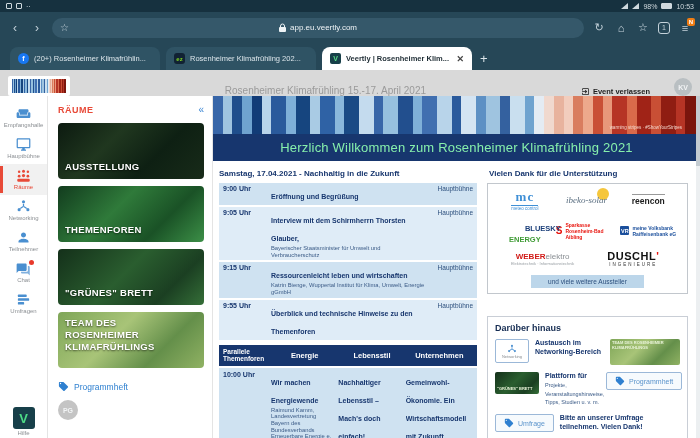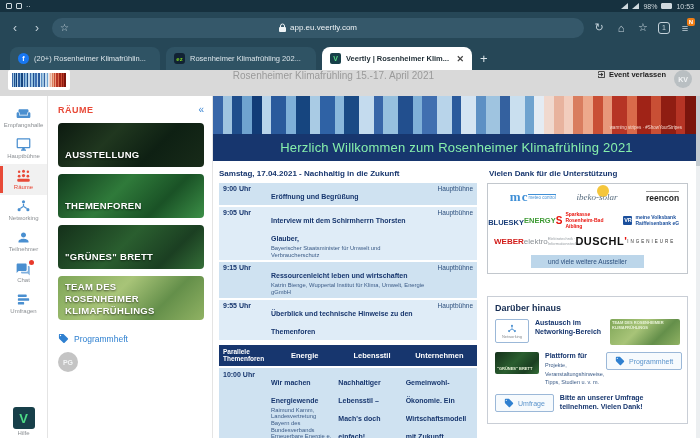--- a/index.html
+++ b/index.html
@@ -34,21 +34,21 @@
   .tab-label { white-space:nowrap; overflow:hidden; text-overflow:ellipsis; flex:1; }
   .fav { width:11px; height:11px; border-radius:50%; flex:none; display:flex; align-items:center;
     justify-content:center; font-size:7px; font-weight:bold; color:#fff; }
   .fav.fb { background:#1877f2; }
   .fav.ez { background:#123; color:#7ed321; border-radius:3px; font-size:6px; }
   .fav.v  { background:#173f49; color:#5de08a; border-radius:2px; }
   .tab-close { font-size:9px; color:#444; }
   .tab-add { color:#dbe5ea; font-size:13px; margin:0 4px 4px 2px; }
 
   
-  .app-header { height:26px; background:#d9d9d9; display:flex; align-items:flex-start; padding:0 8px; }
+  .app-header { height:26px; background:#d9d9d9; display:flex; align-items:flex-end; padding:0 8px;gap:16px; }
   .logo-card { width:62px; height:20px; background:#fff; border-radius:2px; display:flex;
     align-items:center; justify-content:center; }
   .stripes { background:linear-gradient(90deg,
     #3866a8 0 2%,#9fc4e0 2% 4%,#1f4e8c 4% 6%,#6fa3cf 6% 8%,#123c77 8% 10%,#b8d4ea 10% 12%,
     #2a5a9c 12% 15%,#7fb0d8 15% 17%,#16457f 17% 20%,#a9cbe4 20% 22%,#2f62a5 22% 25%,#8ab8dc 25% 27%,
     #1a4a85 27% 30%,#c4dbee 30% 33%,#3866a8 33% 35%,#96c0de 35% 38%,#224f8e 38% 41%,#7fb0d8 41% 43%,
     #406fb0 43% 46%,#b8d4ea 46% 49%,#2a5a9c 49% 51%,#d4e4f2 51% 54%,#5d90c4 54% 56%,#9fc4e0 56% 59%,
     #34619f 59% 61%,#c9dfef 61% 64%,#6fa3cf 64% 66%,#e4ecf4 66% 68%,#f0d9cf 68% 70%,#e8b39e 70% 72%,
     #f2cdbd 72% 74%,#d97d5f 74% 76%,#eda98c 76% 78%,#c94f35 78% 80%,#e8977a 80% 82%,#b63425 82% 85%,
     #d96a4b 85% 87%,#a02317 87% 90%,#c94f35 90% 92%,#8f1d12 92% 95%,#b63425 95% 97%,#7a150d 97% 100%); }
@@ -73,21 +73,21 @@
   .chat-dot { position:absolute; top:3px; right:13px; width:5px; height:5px; border-radius:50%; background:#e8392b; }
   .help-block { margin-top:auto; margin-bottom:2px; display:flex; flex-direction:column; align-items:center; gap:1px; }
   .vlogo { width:22px; height:22px; background:#173f49; border-radius:3px; color:#4ddc86;
     display:flex; align-items:center; justify-content:center; font-size:13px; font-weight:bold; }
 
   .rooms-panel { width:165px; background:#fff; border-right:1px solid #e4e4e4; flex:none;
     padding:8px 8px 0 10px; display:flex; flex-direction:column; overflow:hidden; }
   .rooms-head { display:flex; align-items:center; margin-bottom:8px; }
   .rooms-title { color:#e84a38; font-size:9px; font-weight:bold; letter-spacing:.5px; }
   .rooms-collapse { margin-left:auto; color:#3d87d4; font-size:10px; }
-  .tile { height:44px; border-radius:4px; margin-bottom:7px; position:relative; overflow:hidden; flex:none; }
+  .tile { height:56px; border-radius:4px; margin-bottom:7px; position:relative; overflow:hidden; flex:none; }
   .tile-label { position:absolute; left:7px; bottom:6px; color:#fff; font-weight:bold; font-size:9.5px;
     letter-spacing:.3px; text-shadow:0 1px 2px rgba(0,0,0,.6); line-height:1.25; }
   .tile-label.top { top:5px; bottom:auto; right:24px; }
   .t-ausstellung { background:linear-gradient(135deg,#0c1a10,#20371f 35%,#0e2013 65%,#182b19); }
   .t-themenforen { background:linear-gradient(135deg,#123c1e,#2f7a3a 40%,#1a5226 70%,#3c8f47); }
   .t-gruenes { background:linear-gradient(135deg,#14301a,#2a5e2f 45%,#1b3f22 75%,#356f38); }
   .t-team { background:linear-gradient(135deg,#7fa658,#a8c478 40%,#648f4a 70%,#90b263); }
   .program-link { display:flex; align-items:center; gap:5px; color:#2f80d0; font-size:8.5px; margin:6px 0 8px; }
   .tag-ic { width:11px; height:11px; fill:#2f80d0; flex:none; }
 
@@ -118,21 +118,21 @@
   .f-time { width:48px; flex:none; color:#17366e; font-weight:bold; font-size:7px; }
   .fcell { flex:1; padding-right:5px; overflow:hidden; }
   .fcell .s-title { margin-bottom:1px; }
   .fcell .s-sub { margin-bottom:2px; }
 
   
   .right-col { flex:1; overflow:hidden; padding-right:8px; }
   .sp-title { color:#17366e; font-weight:bold; font-size:8px; margin:0 0 5px 2px; }
   .sp-box { border:1px solid #c2c7cd; background:#fff; padding:5px 6px; display:flex; flex-wrap:wrap;
     align-items:center; row-gap:6px; }
-  .sp-item { display:flex; flex-direction:row; align-items:center; justify-content:flex-end; width:33%; }
+  .sp-item { display:flex; flex-direction:column; align-items:center; justify-content:flex-start; width:33%; }
   .mc-main { color:#3f8fd6; font-size:13px; font-weight:bold; font-family:"Liberation Serif",serif; letter-spacing:1px; }
   .mc-sub { color:#3f8fd6; font-size:4.5px; border-top:1px solid #3f8fd6; }
   .ibeko-wrap { position:relative; }
   .sun { position:absolute; right:8px; top:-7px; width:12px; height:12px; background:#f5c63c; border-radius:50%; }
   .ibeko { font-style:italic; color:#5a6e80; font-size:9px; position:relative; font-family:"Liberation Serif",serif; }
   .reencon { color:#1d1d1d; font-weight:bold; font-size:8.5px; border-top:1px solid #999; padding-top:1px; }
   .bs1 { color:#1b3f7a; font-weight:bold; font-size:7.5px;margin-left:36px; } .bs2 { color:#3f9b35; font-weight:bold; font-size:7.5px; }
   .bs-ring { width:10px; height:10px; border:2.5px solid #3f9b35; border-top-color:#1b6fb5; border-radius:50%; position:absolute; left:-13px; top:1px; }
   .spk { color:#e8130c; display:flex; gap:3px; align-items:center; }
   .spk-s { font-size:10px; font-weight:bold; }

